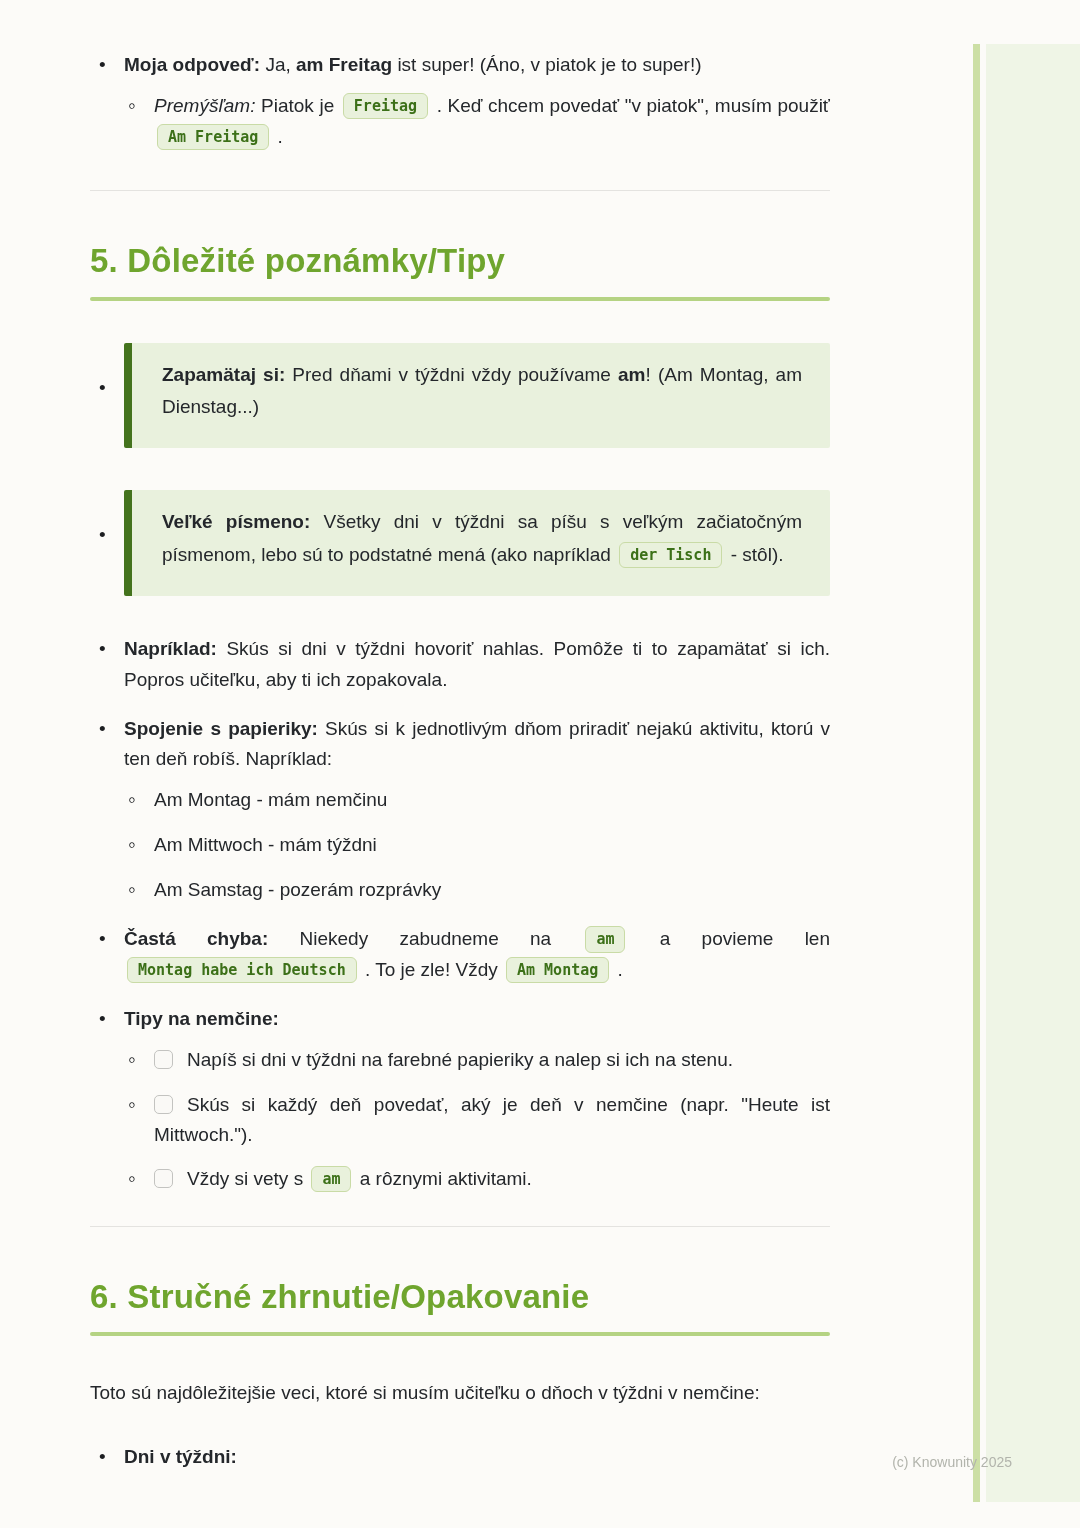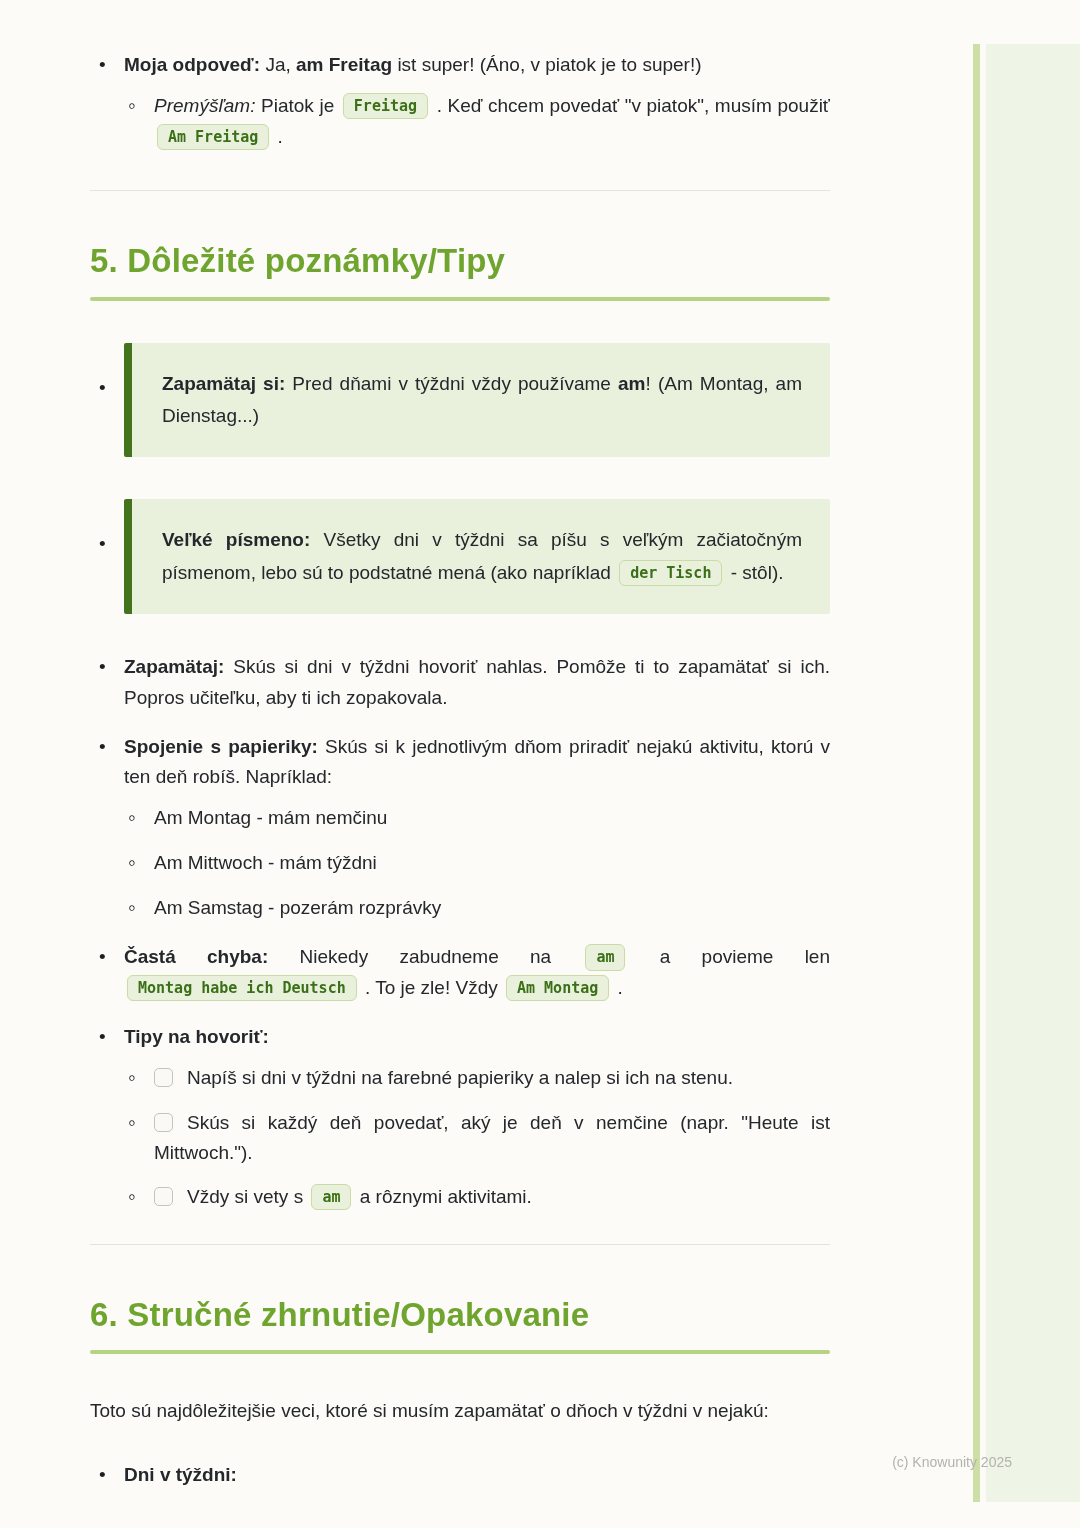--- a/index.html
+++ b/index.html
@@ -30,21 +30,21 @@
     -webkit-box-decoration-break:clone;box-decoration-break:clone;
   }
   .divider{border:none;border-top:1px solid #e4e3e0;margin:38px 0 50px;}
   .divider2{margin-top:30px;}
   .heading{font-size:33px;font-weight:700;color:#6fa52e;margin:0;letter-spacing:.2px;line-height:1.2;}
   .rule{height:4px;background:#b5d383;border-radius:2px;margin-top:16px;}
   .callout-row{margin:42px 0 38px;}
   .callout-row .marker{padding-top:30px;}
   .callout{
     flex:1;background:#e9f1dd;border-left:8px solid #44731d;border-radius:2px;
-    padding:25px 28px 25px 30px;line-height:1.7;
+    padding:16px 28px 25px 30px;line-height:1.7;
   }
   .sublist{margin-top:4px;}
   .gap-lg{margin-bottom:18px;}
   .tight{margin-bottom:10px;}
   .checkbox{
     display:inline-block;width:19px;height:19px;box-sizing:border-box;
     border:1.5px solid #c3c3c0;border-radius:5px;background:#faf9f6;
     vertical-align:-3px;margin-right:14px;
   }
   .para{margin:40px 0 32px;text-align:justify;line-height:1.78;}
@@ -86,21 +86,21 @@
 
   <div class="row callout-row">
     <span class="marker dot"></span>
     <div class="callout">
       <div class="text"><span class="b">Veľké písmeno:</span><span> Všetky dni v týždni sa píšu s veľkým začiatočným písmenom, lebo sú to podstatné mená (ako napríklad </span><span class="chip">der Tisch</span><span> - stôl).</span></div>
     </div>
   </div>
 
   <div class="row gap-lg">
     <span class="marker dot"></span>
-    <div class="text"><span class="b">Zapamätaj:</span><span> Skús si dni v týždni hovoriť nahlas. Pomôže ti to zapamätať si ich. Popros učiteľku, aby ti ich zopakovala.</span></div>
+    <div class="text"><span class="b">Napríklad:</span><span> Skús si dni v týždni hovoriť nahlas. Pomôže ti to zapamätať si ich. Popros učiteľku, aby ti ich zopakovala.</span></div>
   </div>
 
   <div class="row tight">
     <span class="marker dot"></span>
     <div class="text"><span class="b">Spojenie s papieriky:</span><span> Skús si k jednotlivým dňom priradiť nejakú aktivitu, ktorú v ten deň robíš. Napríklad:</span></div>
   </div>
   <div class="sublist">
     <div class="row subrow">
       <span class="marker circ"></span>
       <div class="text">Am Montag - mám nemčinu</div>
@@ -115,21 +115,21 @@
     </div>
   </div>
 
   <div class="row gap-lg">
     <span class="marker dot"></span>
     <div class="text"><span class="b">Častá chyba:</span><span> Niekedy zabudneme na </span><span class="chip">am</span><span> a povieme len </span><span class="chip">Montag habe ich Deutsch</span><span> . To je zle! Vždy </span><span class="chip">Am Montag</span><span> .</span></div>
   </div>
 
   <div class="row tight">
     <span class="marker dot"></span>
-    <div class="text"><span class="b">Tipy na hovoriť:</span></div>
+    <div class="text"><span class="b">Tipy na nemčine:</span></div>
   </div>
   <div class="sublist">
     <div class="row subrow">
       <span class="marker circ"></span>
       <div class="text"><span class="checkbox"></span><span><span>Napíš si dni v týždni na farebné papieriky a nalep si ich na stenu.</span></span></div>
     </div>
     <div class="row subrow">
       <span class="marker circ"></span>
       <div class="text"><span class="checkbox"></span><span><span>Skús si každý deň povedať, aký je deň v nemčine (napr. "Heute ist Mittwoch.").</span></span></div>
     </div>
@@ -137,21 +137,21 @@
       <span class="marker circ"></span>
       <div class="text"><span class="checkbox"></span><span><span>Vždy si vety s </span><span class="chip">am</span><span> a rôznymi aktivitami.</span></span></div>
     </div>
   </div>
 
   <hr class="divider divider2">
 
   <h2 class="heading">6. Stručné zhrnutie/Opakovanie</h2>
   <div class="rule"></div>
 
-  <p class="para">Toto sú najdôležitejšie veci, ktoré si musím zapamätať o dňoch v týždni v nejakú:</p>
+  <p class="para">Toto sú najdôležitejšie veci, ktoré si musím učiteľku o dňoch v týždni v nemčine:</p>
 
   <div class="row">
     <span class="marker dot"></span>
     <div class="text"><span class="b">Dni v týždni:</span></div>
   </div>
 
 </main>
 
 <div class="footer">(c) Knowunity 2025</div>
 

